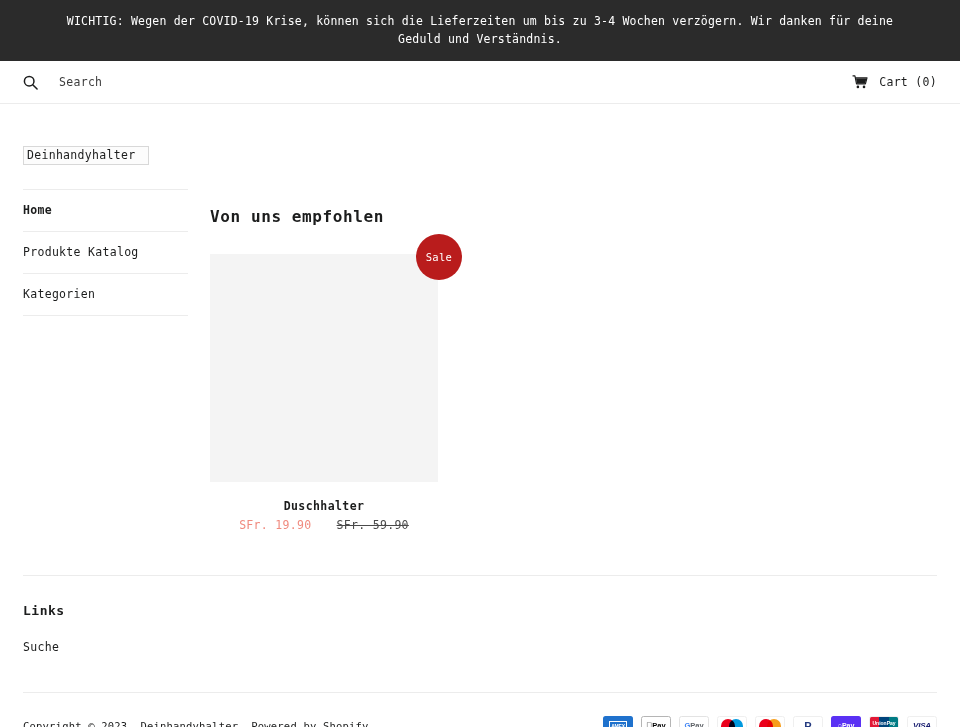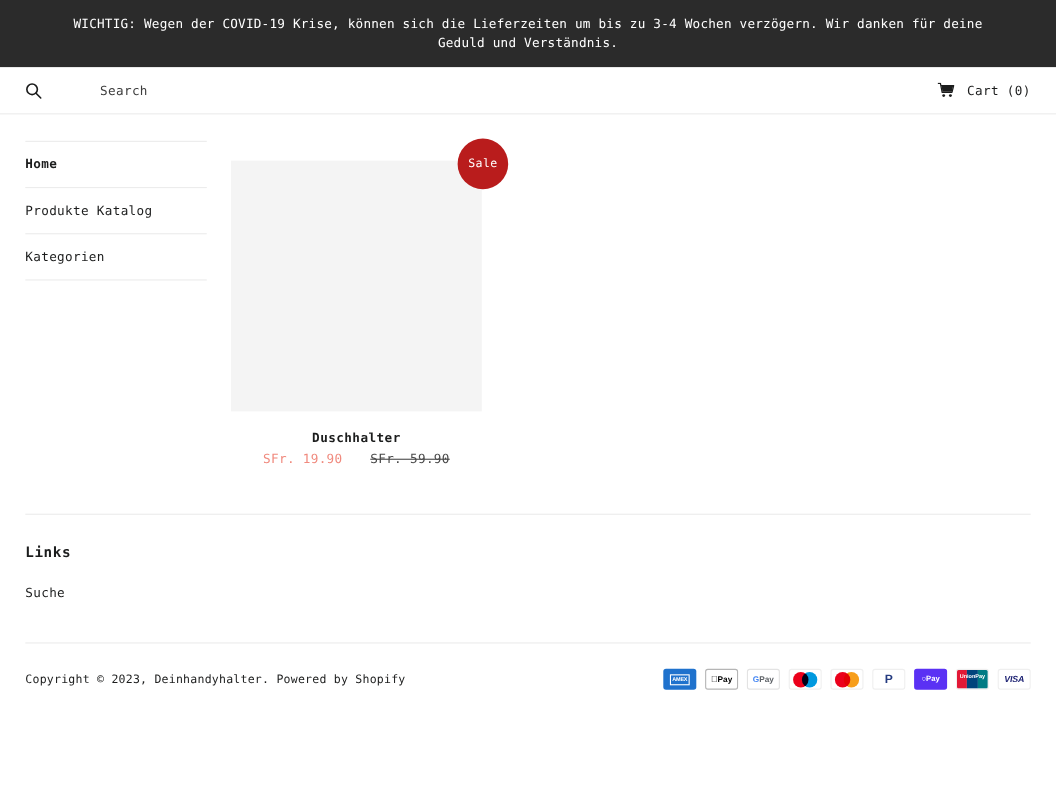--- a/index.html
+++ b/index.html
@@ -51,21 +51,20 @@
   .search-input {
     border: none;
     outline: none;
     background: transparent;
     font-family: "DejaVu Sans Mono", "Liberation Mono", monospace;
     font-size: 11.5px;
     color: #3d3d3d;
     letter-spacing: 0.3px;
     width: 260px;
     padding: 0;
-    margin-left: 32px;
   }
   .search-input::placeholder { color: #3d3d3d; opacity: 1; }
   .cart-group {
     display: flex;
     align-items: flex-start;
     gap: 11px;
     font-size: 11.5px;
     letter-spacing: 0.3px;
     color: #1c1d1d;
     cursor: pointer;
@@ -287,30 +286,34 @@
           <path d="M0.5 1 H3.2 L5 10.2 H15.2 L17 3.2 H4" fill="none" stroke="#1c1d1d" stroke-width="1.3" stroke-linejoin="round"></path>
           <path d="M4.4 3.6 H16.4 L15 9.6 H5.3 Z" fill="#1c1d1d"></path>
           <circle cx="6.6" cy="13.6" r="1.5" fill="#1c1d1d"></circle>
           <circle cx="13.6" cy="13.6" r="1.5" fill="#1c1d1d"></circle>
         </svg>
       </span>
       <span>Cart (0)</span>
     </div>
   </div>
 
+  <div class="logo-row">
+    <span class="logo-altbox">Deinhandyhalter</span>
+  </div>
 
   <div class="content">
 
     <div class="sidebar">
       <div class="nav-item active">Home</div>
       <div class="nav-item">Produkte Katalog</div>
       <div class="nav-item">Kategorien</div>
     </div>
 
     <div class="main-col">
+      <div class="section-title">Von uns empfohlen</div>
 
       <div class="product-grid">
         <div class="product-card">
           <div class="product-image"></div>
           <div class="sale-badge">Sale</div>
           <div class="product-title">Duschhalter</div>
           <div class="product-prices">
             <span class="price-sale">SFr. 19.90</span>
             <span class="price-compare">SFr. 59.90</span>
           </div>

